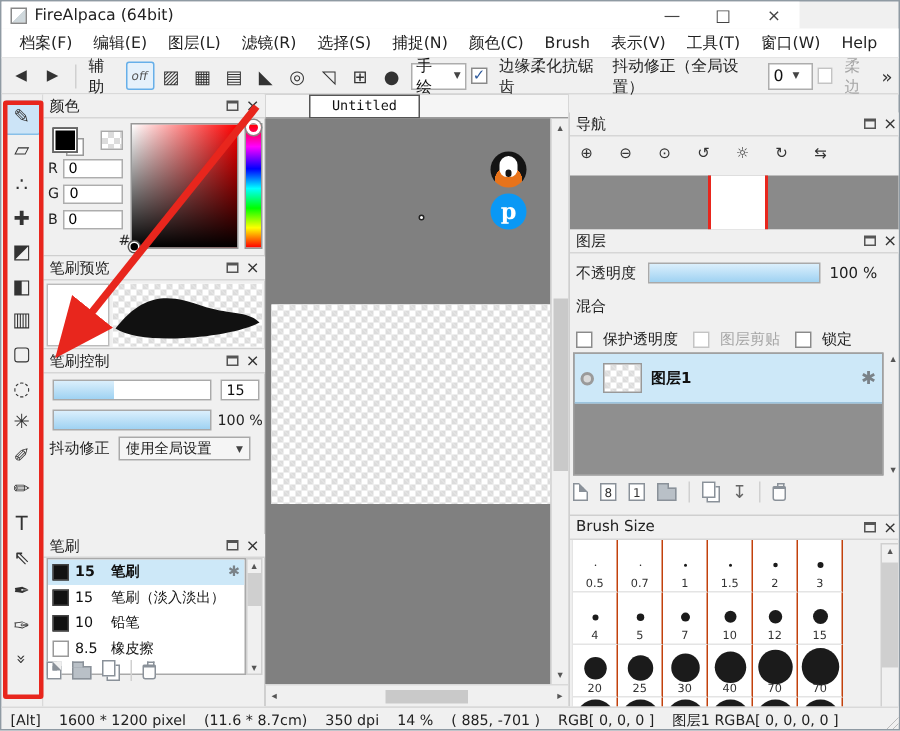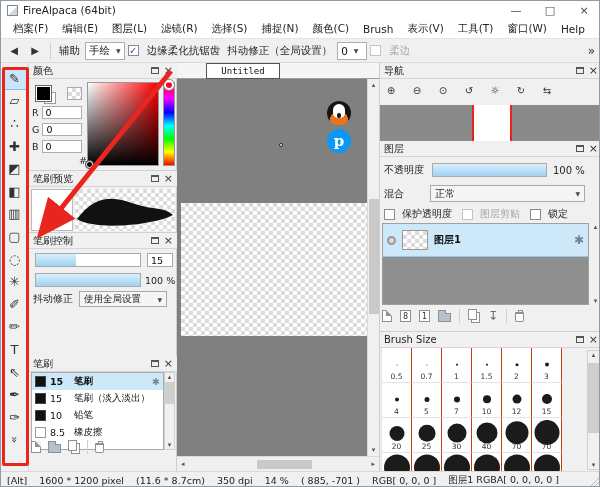--- a/index.html
+++ b/index.html
@@ -1,20 +1,20 @@
 <!DOCTYPE html>
 <html><head>
 <meta charset="utf-8">
 <style>
   *{margin:0;padding:0;box-sizing:border-box;font-family:"DejaVu Sans","Liberation Sans",sans-serif;}
   html,body{width:600px;height:487px;overflow:hidden;}
   body{position:relative;background:#f0f0f0;border:1px solid #8f9aa3;font-size:11px;color:#111;}
 
   
-  .titlebar{position:absolute;left:0;top:0;width:600px;height:18px;background:#ffffff;display:flex;align-items:center;}
+  .titlebar{position:absolute;left:0;top:0;width:532px;height:18px;background:#ffffff;display:flex;align-items:center;}
   .app-icon{width:11px;height:11px;margin:0 5px 0 6px;border:1px solid #888;background:linear-gradient(135deg,#fff 50%,#cfd8dc 50%);}
   .title-text{font-size:10.5px;color:#222;}
   .win-controls{margin-left:auto;display:flex;height:100%;}
   .win-btn{width:34px;height:100%;display:flex;align-items:center;justify-content:center;font-size:11px;color:#444;}
   
   .menubar{position:absolute;left:0;top:18px;width:600px;height:20px;background:#ffffff;border-bottom:1px solid #e5e5e5;display:flex;align-items:center;padding-left:6px;gap:2px;}
   .menu-item{padding:2px 6px;font-size:10.5px;color:#222;}
   
   .toolbarrow{position:absolute;left:0;top:38px;width:600px;height:24px;background:#f0f0f0;border-bottom:1px solid #d9d9d9;display:flex;align-items:center;padding-left:4px;gap:3px;}
   .tb-btn{min-width:18px;height:18px;display:flex;align-items:center;justify-content:center;font-size:10px;color:#333;border:1px solid transparent;border-radius:2px;background:transparent;}
@@ -96,21 +96,21 @@
   .cursor-dot{position:absolute;left:102px;top:64px;width:4px;height:4px;border:1px solid #222;border-radius:50%;background:#fff;}
   .alpaca-logo{position:absolute;left:150px;top:22px;width:24px;height:24px;border-radius:50%;background:radial-gradient(circle at 50% 80%,#e8731a 0 40%,#141414 41%);position:absolute;overflow:hidden;}
   .alpaca-logo::before{content:"";position:absolute;left:6px;top:3px;width:12px;height:14px;background:#fff;border-radius:6px 6px 5px 5px;}
   .alpaca-logo::after{content:"";position:absolute;left:10px;top:12px;width:4px;height:5px;background:#141414;border-radius:2px;}
   .pixiv-logo{position:absolute;left:150px;top:50px;width:24px;height:24px;border-radius:50%;background:#0a98f5;color:#fff;font-weight:bold;font-size:15px;display:flex;align-items:center;justify-content:center;font-family:"DejaVu Serif","Liberation Serif",serif;}
   .cv-vscroll{position:absolute;right:0;top:16px;width:12px;height:377px;background:#f0f0f0;border-left:1px solid #d9d9d9;display:flex;flex-direction:column;align-items:center;justify-content:space-between;font-size:7px;color:#555;padding:2px 0;}
   .cv-vthumb{position:absolute;left:1px;top:120px;width:10px;height:115px;background:#c9c9c9;}
   .cv-hscroll{position:absolute;left:0;top:393px;width:202px;height:15px;background:#f0f0f0;border-top:1px solid #d9d9d9;display:flex;align-items:center;justify-content:space-between;font-size:7px;color:#555;padding:0 4px;}
   .cv-hthumb{position:absolute;left:80px;top:3px;width:55px;height:9px;background:#c9c9c9;}
   
-  .rightpanels{position:absolute;left:378px;top:0;width:222px;height:408px;background:#f0f0f0;border-left:1px solid #cfcfcf;}
+  .rightpanels{position:absolute;left:378px;top:12px;width:222px;height:408px;background:#f0f0f0;border-left:1px solid #cfcfcf;}
   .nav-panel{position:absolute;left:0;top:0;width:222px;height:78px;border-bottom:1px solid #cfcfcf;}
   .nav-iconrow{position:absolute;left:2px;top:18px;display:flex;align-items:center;gap:8px;font-size:12px;color:#555;}
   .nav-preview{position:absolute;left:0px;top:42px;width:222px;height:36px;background:#8a8a8a;}
   .nav-white{position:absolute;left:94px;top:0;width:36px;height:36px;background:#fff;}
   .nav-redline{position:absolute;top:0;width:2px;height:36px;background:#e8261d;}
   .layer-panel{position:absolute;left:0;top:78px;width:222px;height:190px;}
   .lp-row{position:absolute;display:flex;align-items:center;font-size:10px;color:#222;}
   .lp-select{height:17px;border:1px solid #a9a9a9;background:#f5f5f5;display:flex;align-items:center;justify-content:space-between;padding:0 4px;font-size:10px;}
   .layer-list{position:absolute;left:2px;top:82px;width:207px;height:82px;background:#8f8f8f;border:1px solid #a0a0a0;overflow:hidden;}
   .layer-row{height:26px;background:#cde8f8;border-bottom:1px solid #9cc4de;display:flex;align-items:center;gap:6px;padding:16px 4px;}
@@ -158,20 +158,32 @@
     <span class="menu-item">工具(T)</span>
     <span class="menu-item">窗口(W)</span>
     <span class="menu-item">Help</span>
   </div>
 
 <div class="toolbarrow">
   <div class="tb-btn">◀</div>
   <div class="tb-btn">▶</div>
   <div class="tb-sep"></div>
   <span class="tb-label">辅助</span>
+  <span style="display:flex;gap:2px;">
+
+  <span class="tb-btn snap-btn selected">off</span>
+      <span class="tb-btn snap-btn">▨</span>
+      <span class="tb-btn snap-btn">▦</span>
+      <span class="tb-btn snap-btn">▤</span>
+      <span class="tb-btn snap-btn">◣</span>
+      <span class="tb-btn snap-btn">◎</span>
+      <span class="tb-btn snap-btn">◹</span>
+      <span class="tb-btn snap-btn">⊞</span>
+      <span class="tb-btn snap-btn">●</span>
+    </span>
   <div class="tb-select">
     <span>手绘</span>
       <span class="dd-arrow">▼</span>
   </div>
   <span class="cbx">✓</span>
   <span class="tb-label">边缘柔化抗锯齿</span>
   <span class="tb-label">抖动修正（全局设置）</span>
   <div class="tb-select">
     <span>0</span>
       <span class="dd-arrow">▼</span>
@@ -428,24 +440,20 @@
       </div>
       <div class="lp-row" style="left:4px;top:22px;">
         <span>不透明度</span>
         <div class="slider" style="position:static;width:115px;margin-left:8px;">
             <div class="fill" style="width:100%;"></div>
           </div>
         <span style="margin-left:6px;">100 %</span>
       </div>
       <div class="lp-row" style="left:4px;top:44px;">
         <span>混合</span>
-        <div class="lp-select" style="width:155px;margin-left:26px;">
-          <span>正常</span>
-            <span class="dd-arrow">▼</span>
-        </div>
       </div>
       <div class="lp-row" style="left:4px;top:66px;gap:4px;">
         <span class="cbx"></span>
         <span>保护透明度</span>
         <span class="cbx disabled" style="margin-left:6px;"></span>
         <span style="color:#a6a6a6;">图层剪贴</span>
         <span class="cbx" style="margin-left:6px;"></span>
         <span>锁定</span>
       </div>
       <div class="layer-list">

